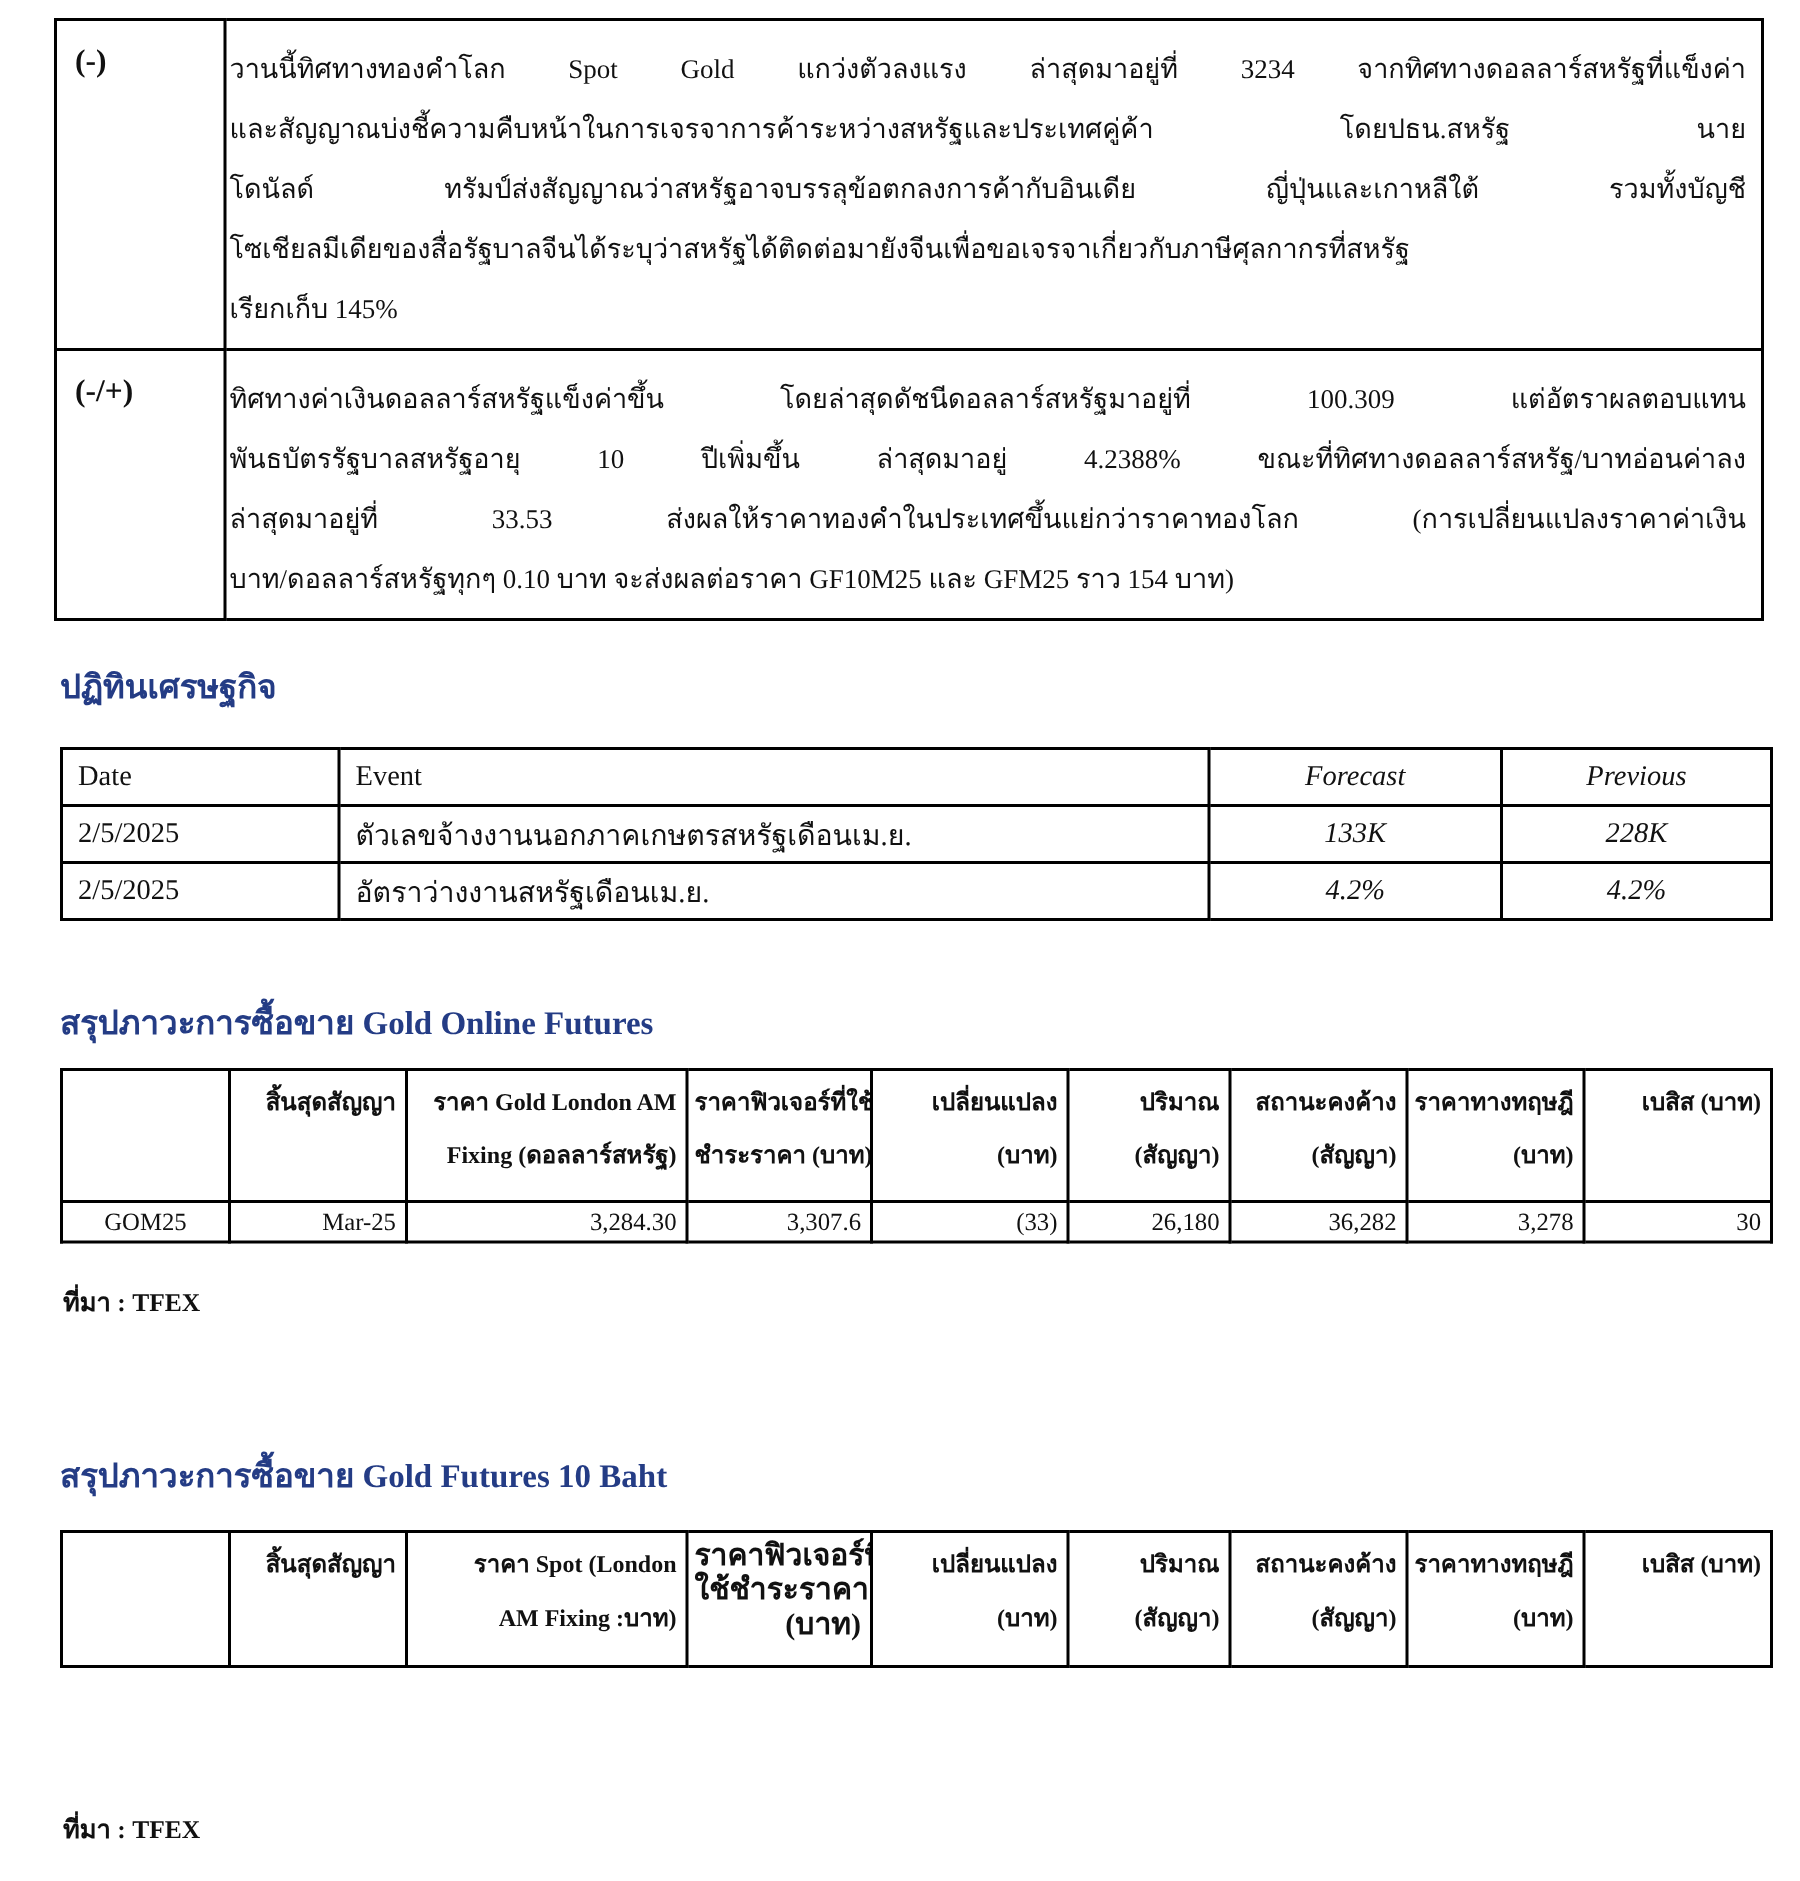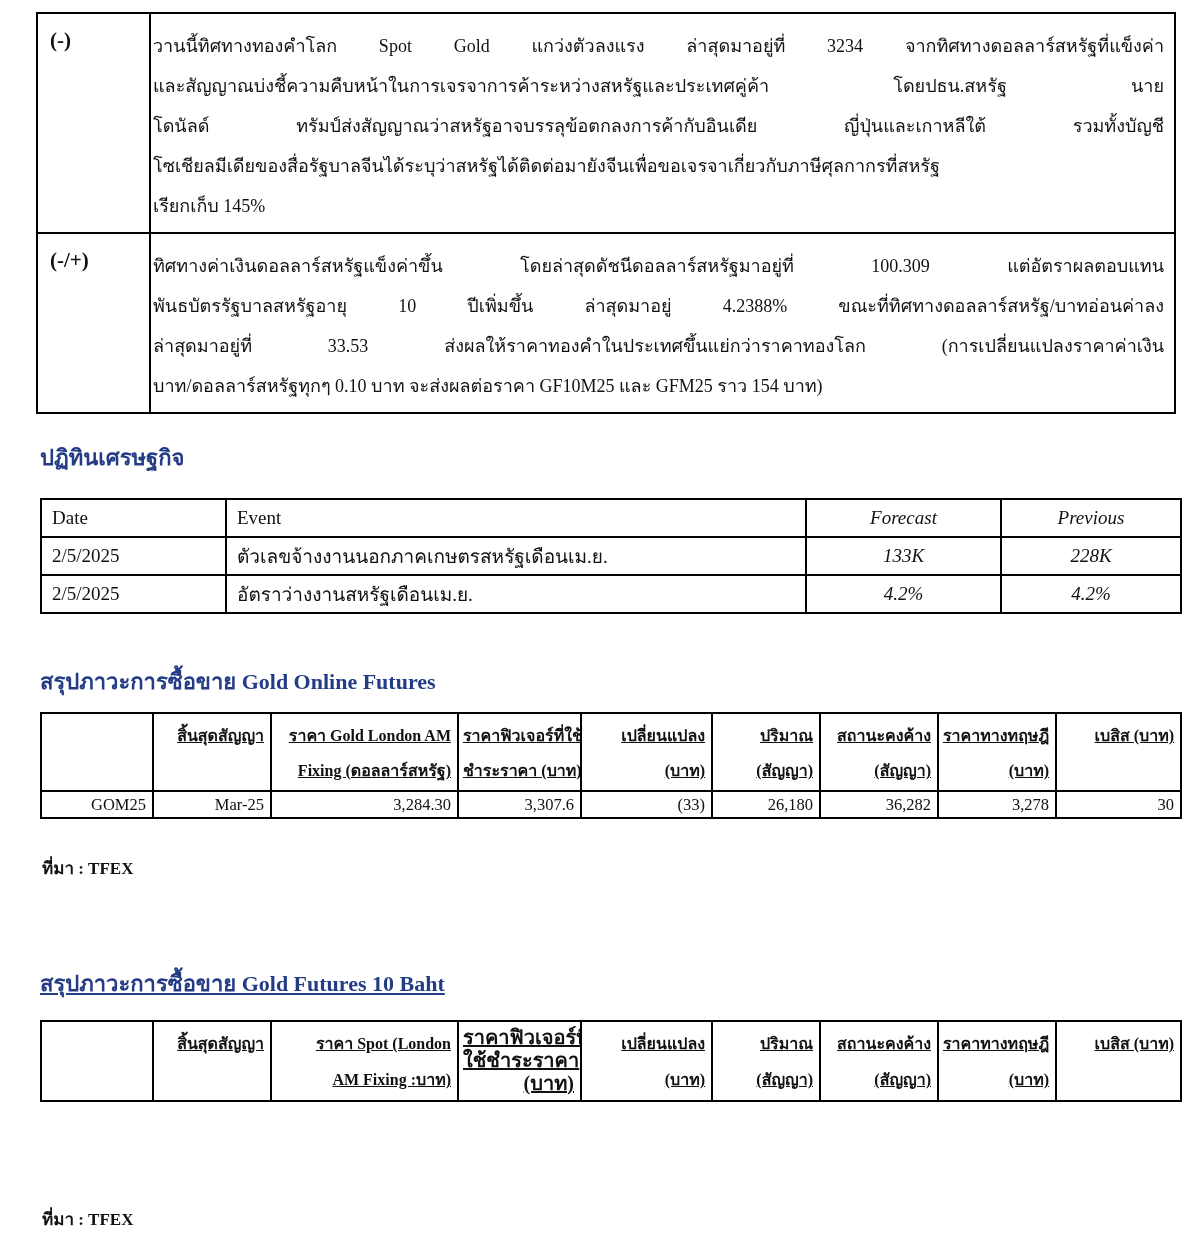--- a/index.html
+++ b/index.html
@@ -13,36 +13,36 @@
   td.sigtext { padding:12px 10px 6px 2px; }
   tr.r1 td { height:192px; }
   tr.r2 td { height:148px; }
   .sig-line { font-size:18px; line-height:40px; text-align:justify; text-align-last:justify; }
   .sig-line.last { text-align-last:left; }
 
   
   .sec-title { position:absolute; left:40px; font-weight:bold; font-size:22px; color:#243c85; white-space:nowrap; }
   #cal-title { top:440px; }
   #t1-title  { top:664px; }
-  #t2-title  { top:966px;text-decoration:underline; }
+  #t2-title  { top:966px; }
 
   
   table.cal { position:absolute; top:498px; left:40px; width:1140px; border-collapse:collapse; table-layout:fixed; }
   table.cal th, table.cal td { border:2px solid #000; font-size:19px; font-weight:normal; padding:3px 10px; height:30px; overflow:hidden; white-space:nowrap; background:#fff; }
   table.cal .l { text-align:left; }
   table.cal .r { text-align:center;font-style:italic; }
 
   
   table.ft { position:absolute; left:40px; width:1140px; border-collapse:collapse; table-layout:fixed; }
   table.ft th, table.ft td { border:2px solid #000; overflow:hidden; background:#fff; }
-  table.ft th { font-weight:bold; font-size:16px; vertical-align:top; text-align:right; padding:4px 6px 2px 4px;text-decoration:underline; }
+  table.ft th { font-weight:bold; font-size:16px; vertical-align:top; text-align:right; padding:4px 6px 12px 4px; }
   table.ft th div { line-height:35px; white-space:nowrap; }
   table.ft th.small div { line-height:23px; font-size:20px; }
   table.ft td { font-size:16.5px; padding:2px 6px; text-align:right; white-space:nowrap; }
-  table.ft td.l { text-align:right; }
+  table.ft td.l { text-align:center; }
   #t1 { top:712px; }
   #t1 th { height:66px; }
   #t1 td { height:21px; }
   #t2 { top:1020px; }
   #t2 th { height:70px; }
   #t2 th div { line-height:36px; }
   #t2 th.small div { line-height:23px; }
   #t2 td { height:25px; }
 
   

